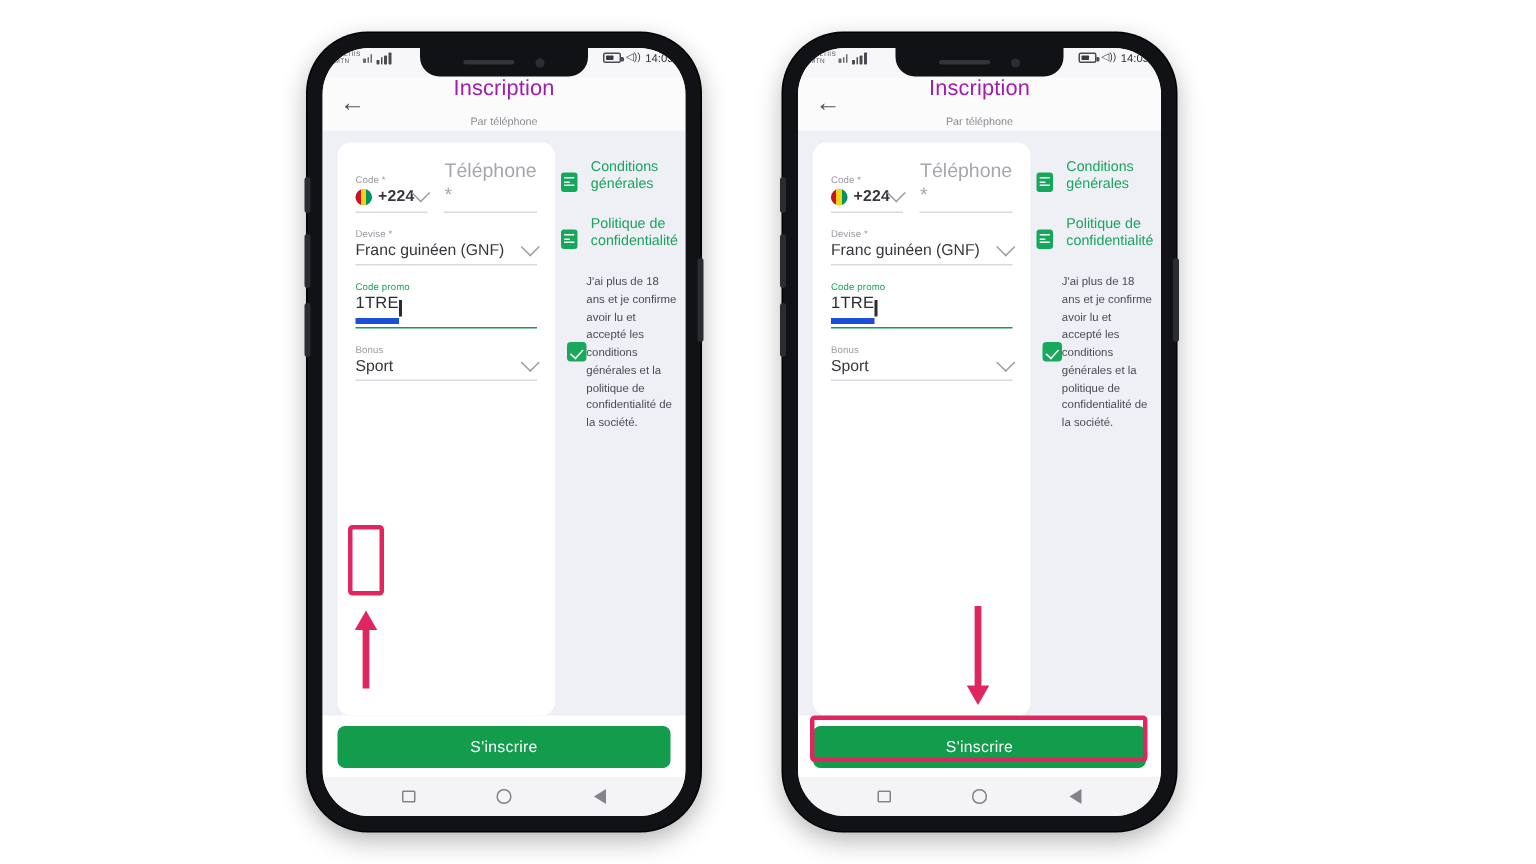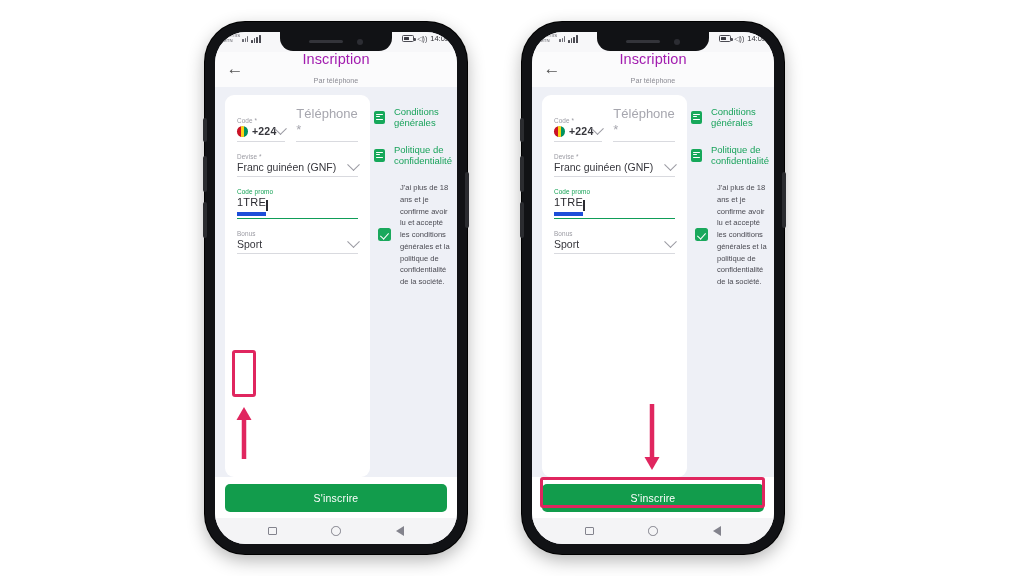--- a/index.html
+++ b/index.html
@@ -204,21 +204,21 @@
     display: inline-block;
     width: 1.2px; height: 11px;
     background: #2b2b31;
     margin-left: .5px;
     vertical-align: -2px;
   }
 
   
   .links { padding: 11px 4px 0 4px; }
   .link-row {
-    display: flex; align-items: center;
+    display: flex; align-items: flex-end;
     gap: 9px;
     margin-bottom: 16px;
   }
   .doc-icon {
     width: 11px; height: 13px;
     background: #16a85a;
     border-radius: 2px;
     flex: 0 0 auto;
     position: relative;
   }
@@ -230,21 +230,20 @@
     border-radius: .5px;
   }
   .doc-icon i:nth-child(1) { top: 3px;   width: 6.5px; }
   .doc-icon i:nth-child(2) { top: 5.6px; width: 4.4px; }
   .doc-icon i:nth-child(3) { top: 8.2px; width: 6.5px; }
   .link-text { font-size: 9.5px; color: #1aa35c; }
 
   .consent {
     display: flex;
     align-items: center;
-    gap: 9px;
     padding-left: 4px;
   }
   .cbox {
     width: 13px; height: 13px;
     background: #1aa85c;
     border-radius: 2.5px;
     flex: 0 0 auto;
     position: relative;
   }
   .cbox::after {

